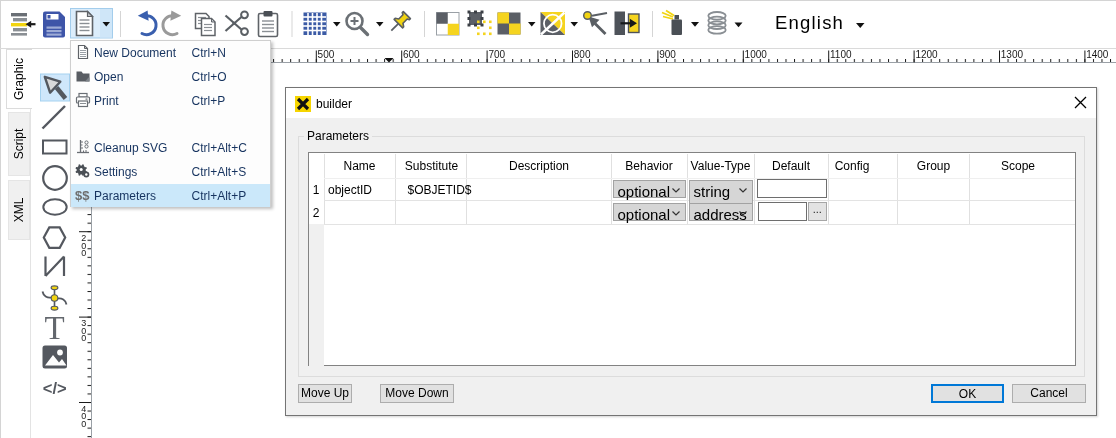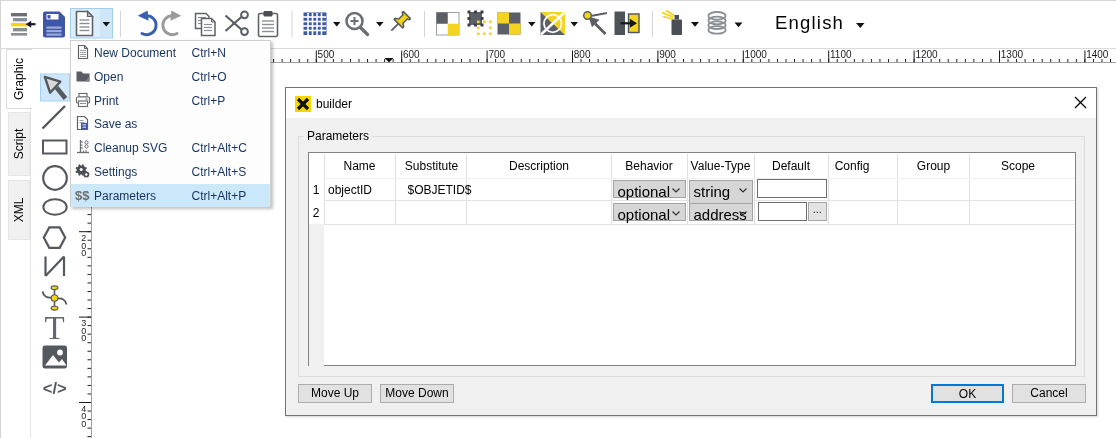--- a/index.html
+++ b/index.html
@@ -367,21 +367,21 @@
         <span>address</span>
         <svg width="8" height="5" style="position:absolute;right:5px;top:7px">
           <path d="M0.5 0.5 L4 4 L7.5 0.5" stroke="#333" fill="none" stroke-width="1.2"></path>
         </svg>
       </div>
     <div class="abs" style="left:448px;top:25.5px;width:70px;height:19.5px;background:#fff;border:1px solid #6e6e6e;box-sizing:border-box;"></div>
     <div class="abs" style="left:448.5px;top:49px;width:49px;height:19px;background:#fff;border:1px solid #6e6e6e;box-sizing:border-box;"></div>
     <div class="abs" style="left:498.5px;top:49px;width:19.5px;height:19px;background:#e3e3e3;border:1px solid #a6a6a6;box-sizing:border-box;font-size:11px;text-align:center;line-height:13px;color:#222;">...</div>
   </div>
 
-  <div class="abs btn" style="left:12px;top:296px;width:74px;height:19px;">Move Up</div>
+  <div class="abs btn" style="left:12px;top:296px;width:54px;height:19px;">Move Up</div>
   <div class="abs btn" style="left:94px;top:296px;width:74px;height:19px;">Move Down</div>
   <div class="abs btn" style="left:645px;top:296px;width:73px;height:19px;border:2px solid #0078d7;">OK</div>
   <div class="abs btn" style="left:726px;top:296px;width:74px;height:19px;">Cancel</div>
 </div>
 
 <div class="abs" id="menu" style="left:70px;top:40px;width:201px;height:167px;background:#fdfdfd;border:1px solid #cfcfcf;box-sizing:border-box;box-shadow:2px 2px 3px rgba(0,0,0,0.25);font-size:12px;color:#16335f;">
   <div class="mi" style="top:0;">
     <svg class="ic" width="16" height="16">
         <g>
           <path d="M3.5 1.5 h6 l3 3 v10 h-9 z" fill="#fff" stroke="#5f6368" stroke-width="1.2"></path>
@@ -411,32 +411,20 @@
           <rect x="4" y="1.5" width="8" height="3.5" fill="#fff"></rect>
           <rect x="1.5" y="5" width="13" height="6" rx="1" fill="#fff"></rect>
           <rect x="3.5" y="9" width="9" height="5.5" fill="#fff"></rect>
         </g>
         <rect x="5" y="11" width="6" height="1" fill="#8a8f94"></rect>
         <rect x="10.5" y="6.5" width="2" height="1.2" fill="#6a6f75"></rect>
       </svg>
     <span class="tx">Print</span>
       <span class="sc">Ctrl+P</span>
   </div>
-  <div class="mi" style="top:71.4px;">
-    <svg class="ic" width="16" height="16">
-        <path d="M2.5 1.5 h7 l3 3 v10 h-10 z" fill="#fff" stroke="#5f6368" stroke-width="1.2"></path>
-        <g stroke="#9aa0a6" stroke-width="1">
-          <path d="M4.5 5.5 h4"></path>
-          <path d="M4.5 7.5 h5"></path>
-        </g>
-        <path d="M6 8 h6.5 v6.5 h-6.5 z" fill="#3e55a8"></path>
-        <path d="M7.5 9.5 h3.5 M7.5 11 h3.5 M7.5 12.5 h3.5" stroke="#aebadd" stroke-width="1"></path>
-      </svg>
-    <span class="tx">Save as</span>
-  </div>
   <div class="mi" style="top:95.2px;">
     <svg class="ic" width="16" height="16">
         <g stroke="#6a6f75" fill="none" stroke-width="1.3">
           <path d="M5.5 1 v12"></path>
           <path d="M2 13.5 h12"></path>
         </g>
         <g stroke="#6a6f75" stroke-width="1">
           <path d="M5.5 3 h2.5"></path>
           <path d="M5.5 6 h2"></path>
           <path d="M5.5 9 h2.5"></path>

